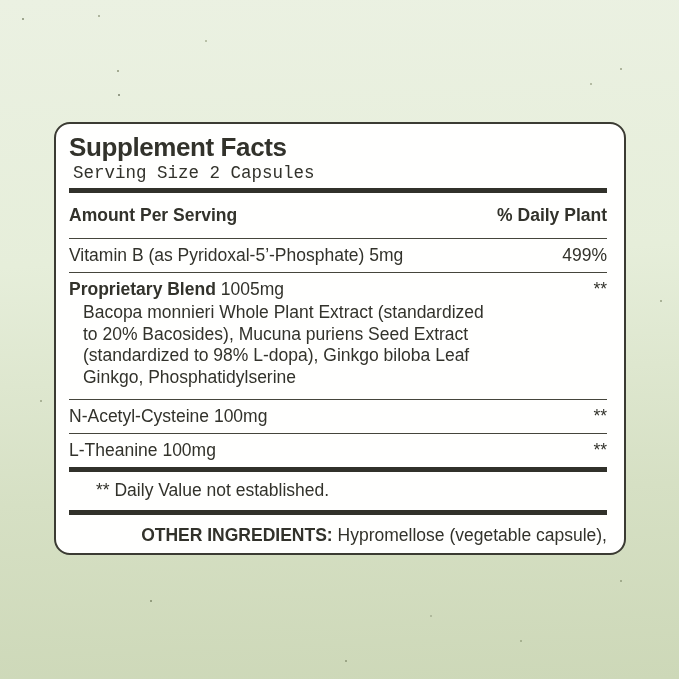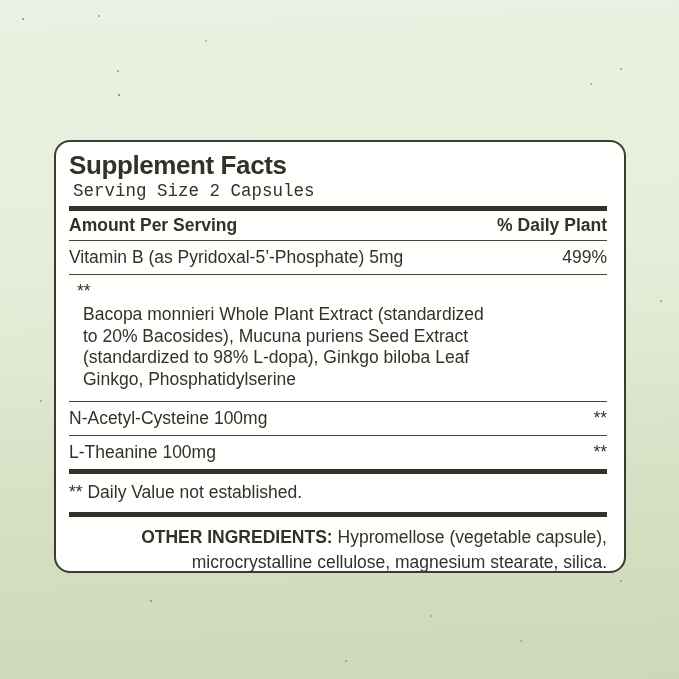--- a/index.html
+++ b/index.html
@@ -42,21 +42,21 @@
       150px 600px 0 #7f8a6a,
       345px 660px 0 #8b9576,
       520px 640px 0 #9aa483,
       430px 615px 0 #a5ae92,
       620px 580px 0 #929c7d;
   }
 
   .panel {
     position: absolute;
     left: 54px;
-    top: 140px;
+    top: 122px;
     width: 572px;
     height: 433px;
     box-sizing: border-box;
     background: #fffffe;
     border: 2px solid #3b3b33;
     border-radius: 16px;
     padding: 8px 17px 0 13px;
     overflow: hidden;
   }
 
@@ -84,21 +84,21 @@
     background: #31312a;
   }
 
   .header-row {
     display: flex;
     justify-content: space-between;
     align-items: baseline;
     font-size: 17.5px;
     line-height: 21px;
     font-weight: 700;
-    padding: 4px 0;
+    padding: 12px 0;
     border-bottom: 1.5px solid #45453c;
   }
 
   .row {
     font-size: 17.5px;
     line-height: 22px;
     padding: 5px 0 6px;
     border-bottom: 1.5px solid #45453c;
   }
   .row.no-border { border-bottom: none; }
@@ -112,20 +112,21 @@
 
   .blend-desc {
     padding: 2px 0 5px 14px;
     line-height: 21.5px;
   }
 
   .footnote-row {
     font-size: 17.5px;
     line-height: 22px;
     padding: 7px 0 9px;
+    margin-left: 27px;
   }
 
   .other {
     margin: 0;
     font-size: 17.5px;
     line-height: 24.5px;
     padding-top: 8px;
     text-align: right;
   }
 
@@ -153,20 +154,21 @@
 
   <div class="row">
     <div class="row-line">
       <span>Vitamin B (as Pyridoxal-5’-Phosphate) 5mg</span>
       <span class="dv">499%</span>
     </div>
   </div>
 
   <div class="row">
     <div class="row-line">
+      <span><b>Proprietary Blend</b> <span>1005mg</span></span>
       <span class="dv">**</span>
     </div>
     <div class="blend-desc">
       <div>Bacopa monnieri Whole Plant Extract (standardized</div>
       <div>to 20% Bacosides), Mucuna puriens Seed Extract</div>
       <div>(standardized to 98% L-dopa), Ginkgo biloba Leaf</div>
       <div>Ginkgo, Phosphatidylserine</div>
     </div>
   </div>
 

